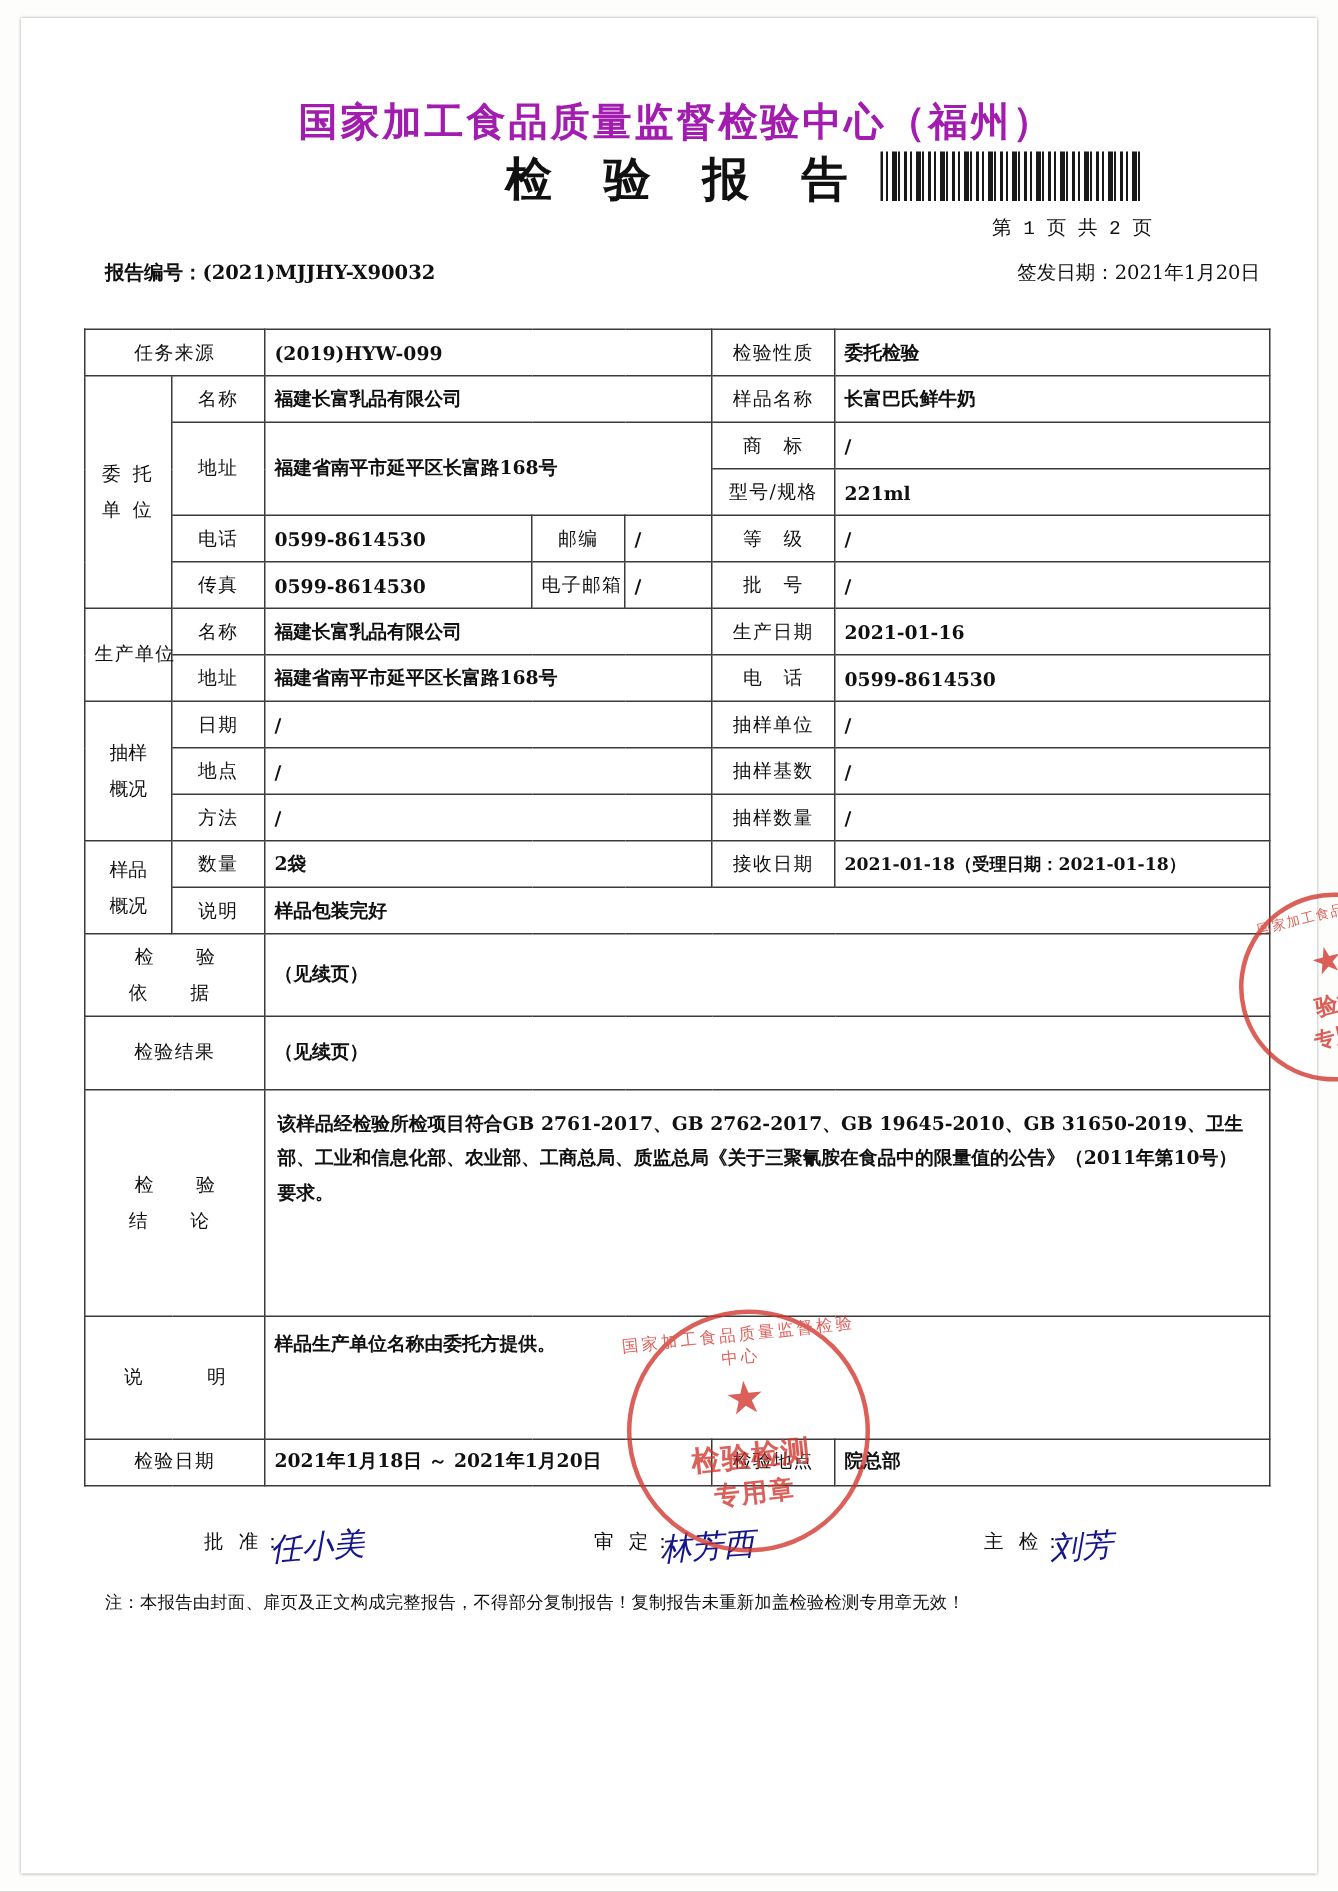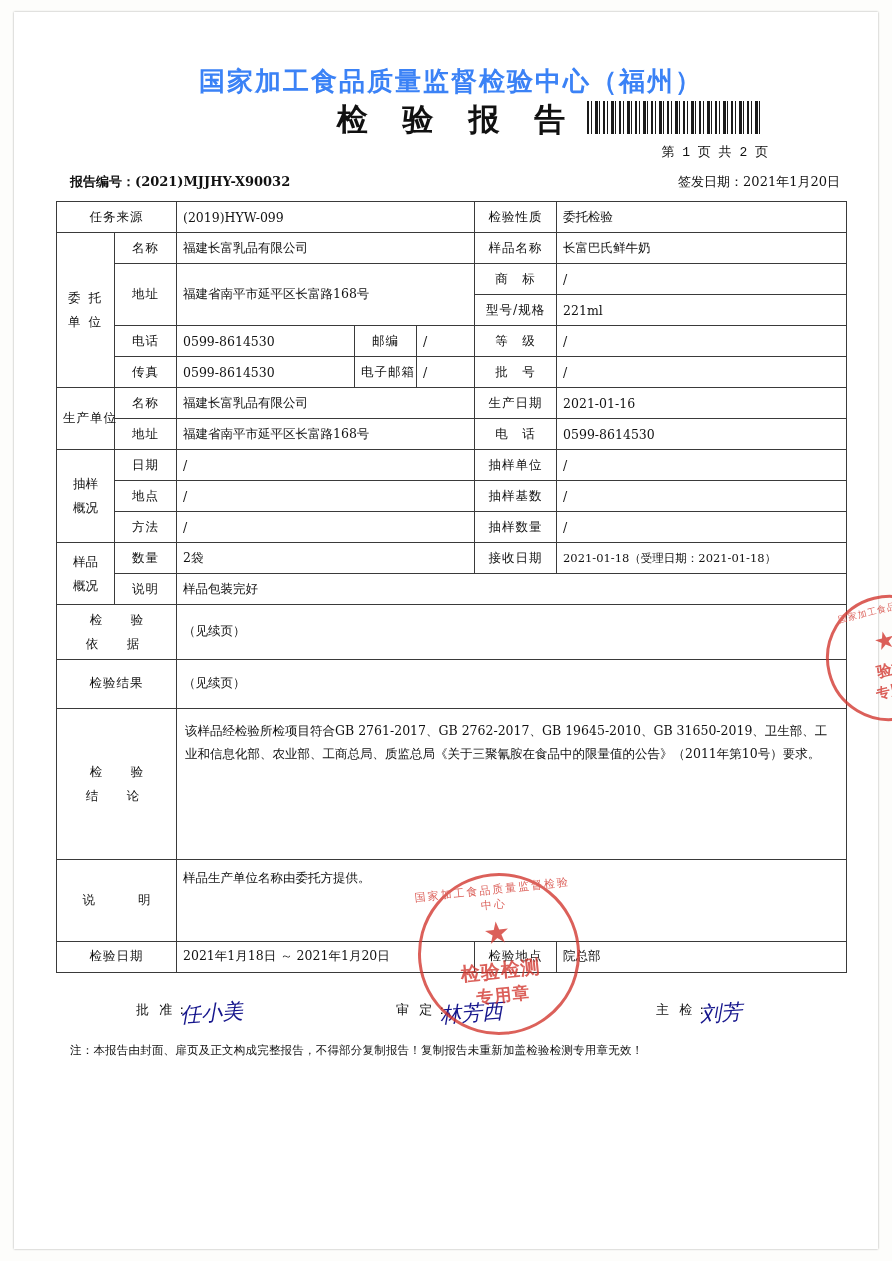--- a/index.html
+++ b/index.html
@@ -34,21 +34,21 @@
     width: 790px;
   }
 
   
   .hdr-cn {
     text-align: center;
     font-family: "DejaVu Serif", "Liberation Serif", serif;
     font-size: 26px;
     font-weight: bold;
     letter-spacing: 2px;
-    color: #3b82f6;
+    color: #a21caf;
   }
   .hdr-en {
     text-align: center;
     font-family: "DejaVu Serif", "Liberation Serif", serif;
     font-size: 13.5px;
     font-weight: bold;
     color: #111;
     margin-top: 5px;
     letter-spacing: .2px;
   }
@@ -104,21 +104,21 @@
     font-family: "DejaVu Serif", "Liberation Serif", serif;
     color: #111;
   }
   .meta-left { position: absolute; left: 14px; top: 0; font-weight: bold; }
   .meta-right { position: absolute; right: 6px; top: 0; }
 
   
   table.main {
     border-collapse: collapse;
     width: 790px;
-    margin-top: 6px;
+    margin-top: 24px;
     table-layout: fixed;
     border-radius: 13px;
   }
   table.main td {
     border: 1px solid #3a3a3a;
     font-family: "DejaVu Serif", "Liberation Serif", serif;
     font-size: 12.5px;
     color: #111;
     padding: 3px 6px;
     height: 24px;
@@ -132,20 +132,21 @@
   .lbl-sp {
     text-align: center;
     letter-spacing: 6px;
     text-indent: 6px;
     white-space: nowrap;
   }
   .val {
     color: #1b1b8f;
     font-family: "DejaVu Serif", "Liberation Serif", serif;
     padding-left: 8px;
+    font-weight: bold;
   }
   .tall-lbl {
     text-align: center;
     letter-spacing: 2px;
     line-height: 1.9;
   }
   .big-cell { height: 150px; vertical-align: middle; }
 
   
   .stamp {

